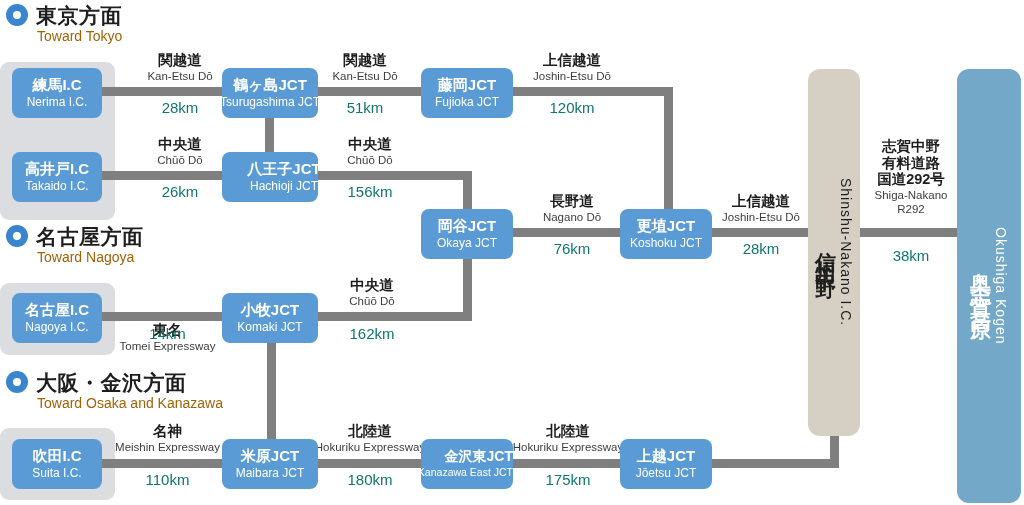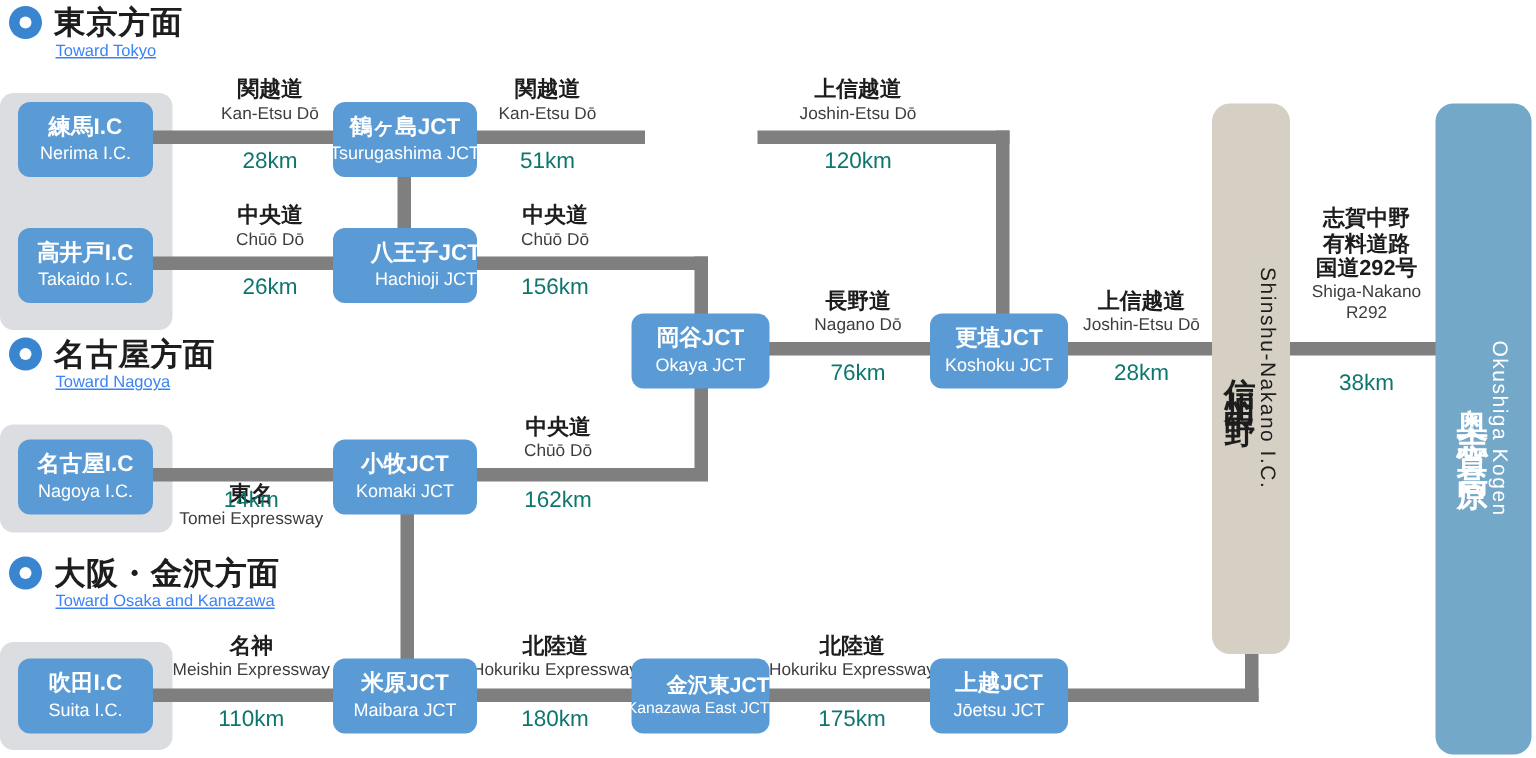--- a/index.html
+++ b/index.html
@@ -20,21 +20,21 @@
   .dir-group{position:absolute;}
   .dir-head{display:flex;align-items:center;gap:8px;}
   .bullet{
     width:22px;height:22px;border-radius:50%;
     background:#3a85cf;
     display:flex;align-items:center;justify-content:center;
     flex:none;
   }
   .bullet i{display:block;width:8px;height:8px;border-radius:50%;background:#fff;}
   .dir-jp{font-size:21px;font-weight:bold;color:#1d1d1d;letter-spacing:.5px;line-height:1;}
-  .dir-en{font-size:11px;color:#3b82f6;margin-left:31px;margin-top:3px;line-height:1;text-decoration:underline;}
+  .dir-en{font-size:14px;color:#a16207;margin-left:31px;margin-top:3px;line-height:1;}
 
   
   .origin-pad{
     position:absolute;
     background:#dcdde1;
     border-radius:9px;
   }
 
   
   .node{
@@ -188,20 +188,24 @@
   <div class="node" style="left:222px;top:68px;width:96px;height:50px;">
     <span class="jp">鶴ヶ島JCT</span>
     <span class="en">Tsurugashima JCT</span>
   </div>
 
   <div class="node" style="left:222px;top:152px;width:96px;height:50px;padding-left:28px;">
     <span class="jp">八王子JCT</span>
     <span class="en">Hachioji JCT</span>
   </div>
 
+  <div class="node" style="left:421px;top:68px;width:92px;height:50px;">
+    <span class="jp">藤岡JCT</span>
+    <span class="en">Fujioka JCT</span>
+  </div>
 
   <div class="node" style="left:421px;top:209px;width:92px;height:50px;">
     <span class="jp">岡谷JCT</span>
     <span class="en">Okaya JCT</span>
   </div>
 
   <div class="node" style="left:620px;top:209px;width:92px;height:50px;">
     <span class="jp">更埴JCT</span>
     <span class="en">Koshoku JCT</span>
   </div>

